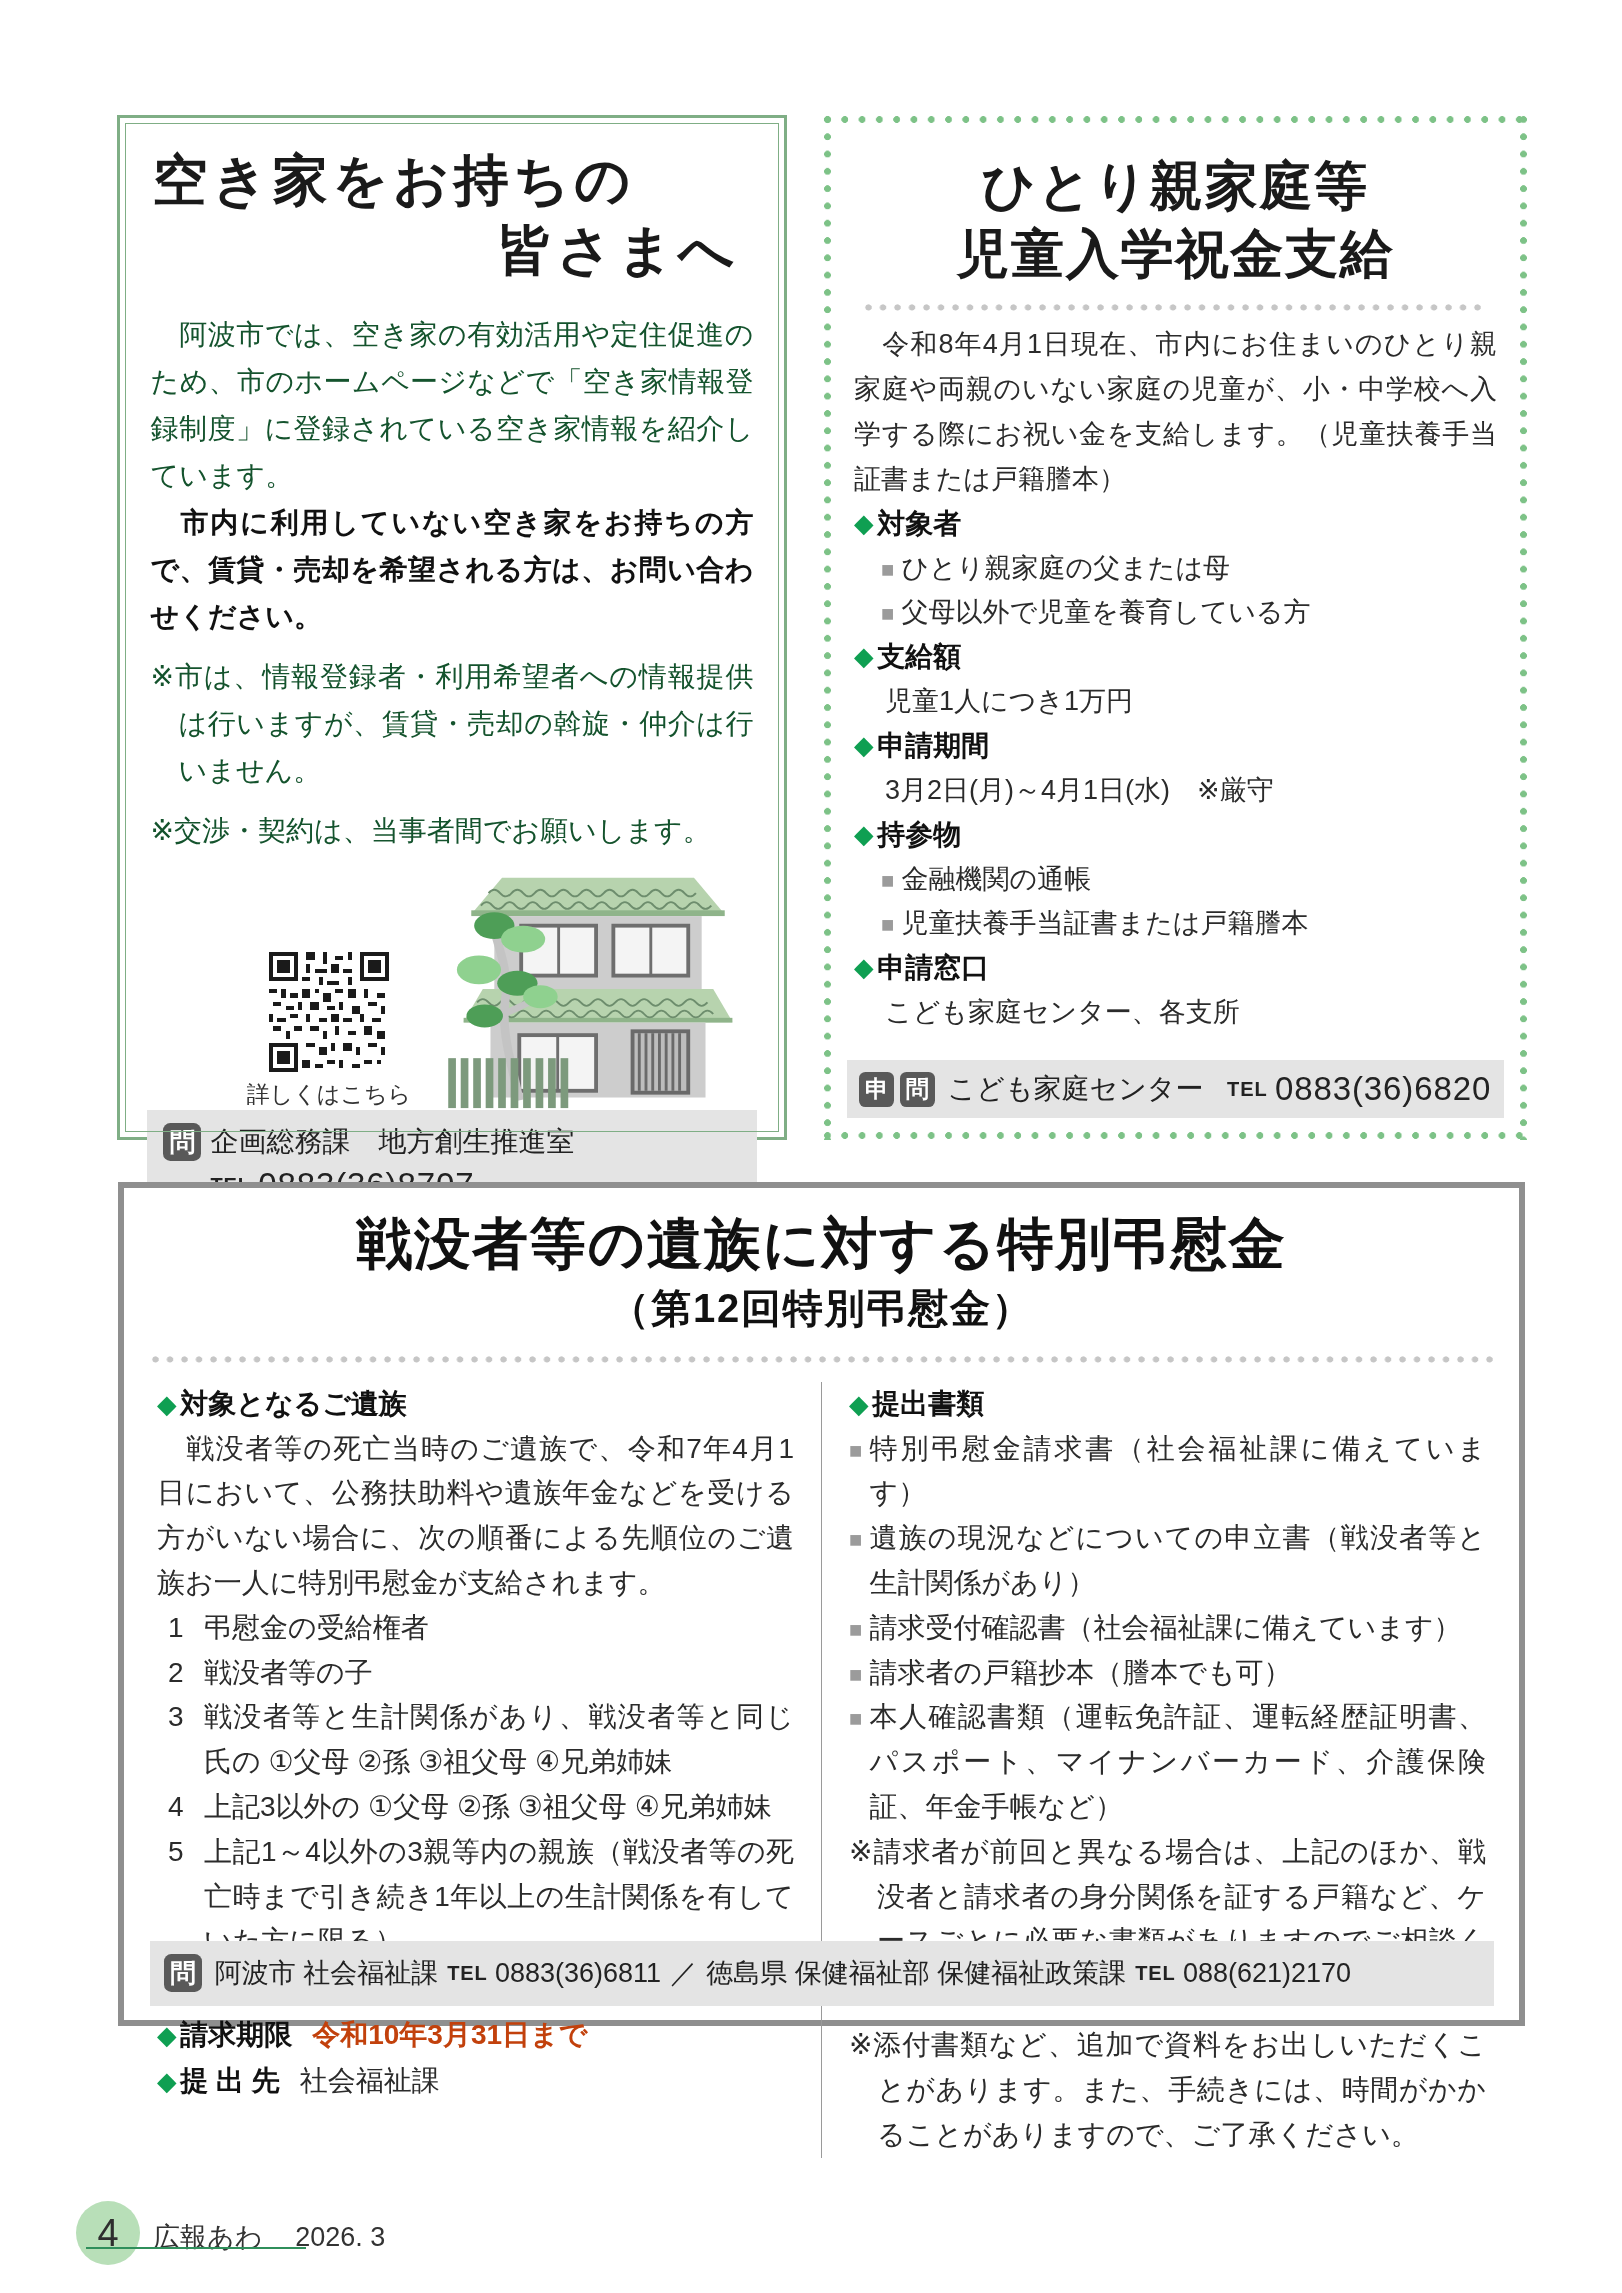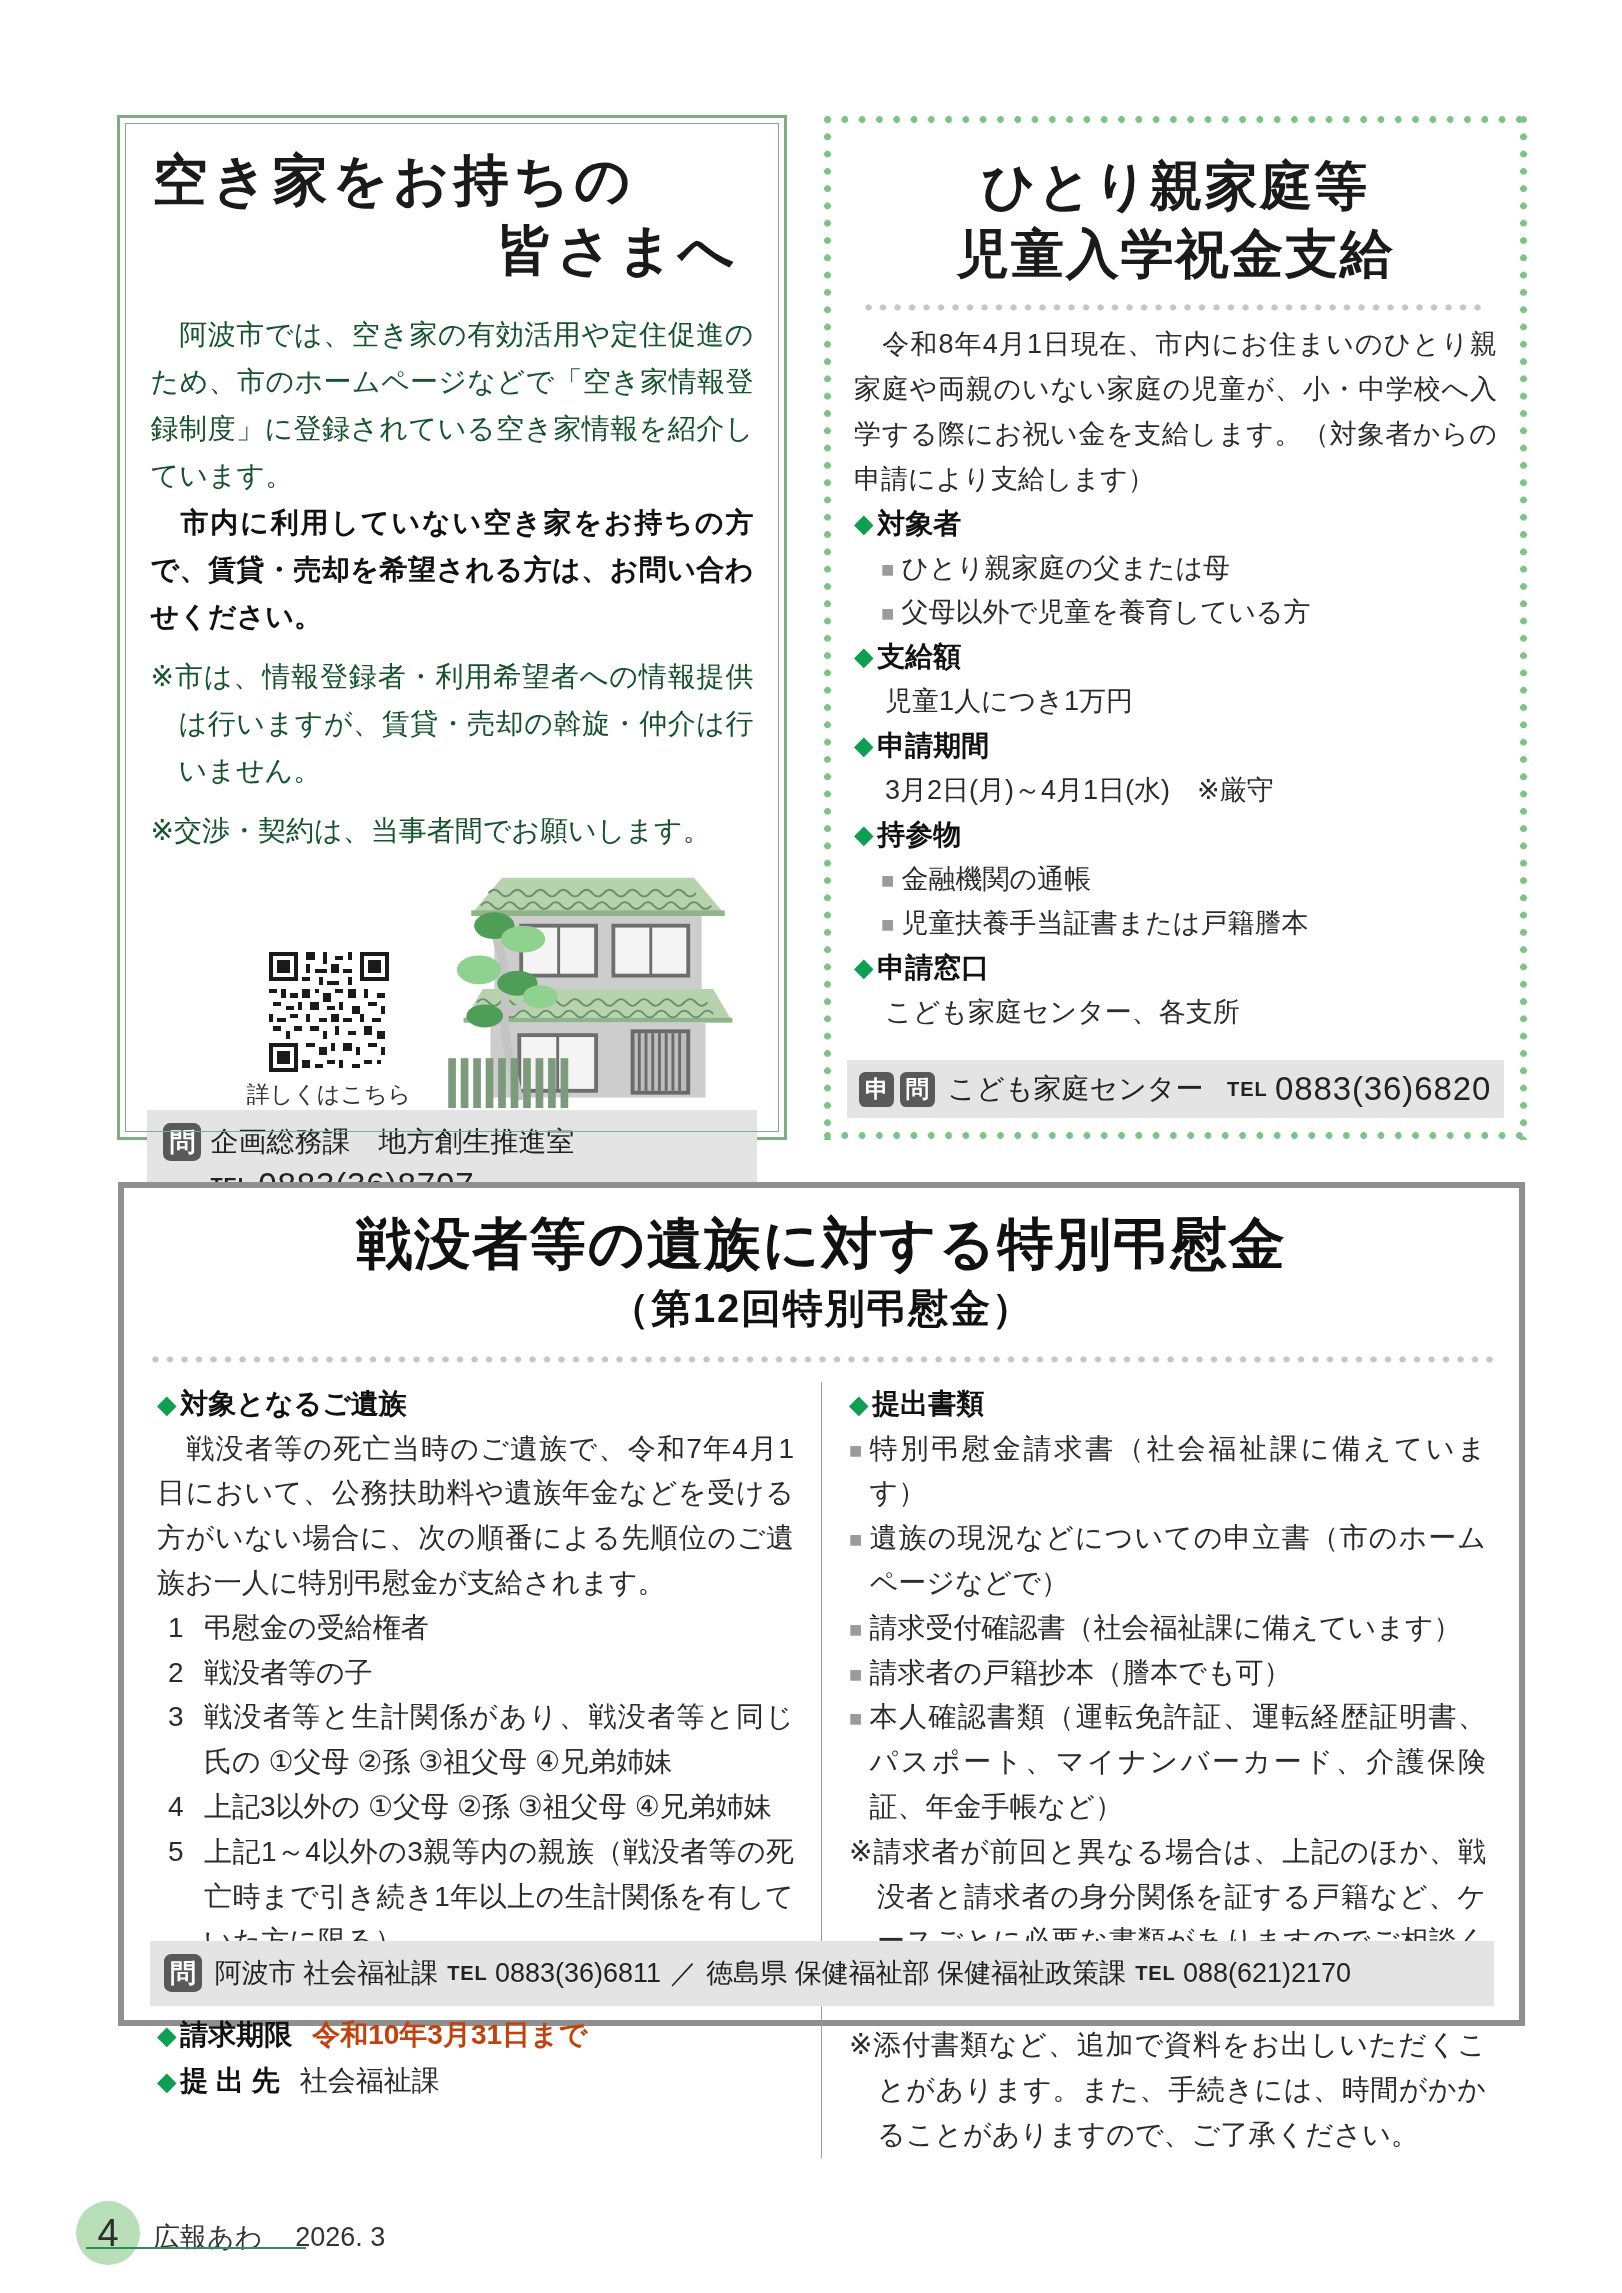--- a/index.html
+++ b/index.html
@@ -288,21 +288,21 @@
     <div class="dg dg-h dg-top"></div>
     <div class="dg dg-h dg-bottom"></div>
     <div class="dg dg-v dg-left"></div>
     <div class="dg dg-v dg-right"></div>
 
     <h1 class="rb-title">
       <span>ひとり親家庭等</span>
       <span>児童入学祝金支給</span>
     </h1>
     <div class="dots"></div>
-    <p class="rb-body">　令和8年4月1日現在、市内にお住まいのひとり親家庭や両親のいない家庭の児童が、小・中学校へ入学する際にお祝い金を支給します。（対象者からの申請により支給します）</p>
+    <p class="rb-body">　令和8年4月1日現在、市内にお住まいのひとり親家庭や両親のいない家庭の児童が、小・中学校へ入学する際にお祝い金を支給します。（児童扶養手当証書または戸籍謄本）</p>
 
     <div class="sec-h">
       <span class="diamond">◆</span>
       <span>対象者</span>
     </div>
     <div class="sec-item">
       <span class="sq">■</span>
       <span>ひとり親家庭の父または母</span>
     </div>
     <div class="sec-item">
@@ -406,21 +406,21 @@
         <div class="bb-h">
           <span class="diamond">◆</span>
           <span>提出書類</span>
         </div>
         <div class="bb-item">
           <span class="sq">■</span>
           <span class="itxt">特別弔慰金請求書（社会福祉課に備えています）</span>
         </div>
         <div class="bb-item">
           <span class="sq">■</span>
-          <span class="itxt">遺族の現況などについての申立書（市のホームページなどで）</span>
+          <span class="itxt">遺族の現況などについての申立書（戦没者等と生計関係があり）</span>
         </div>
         <div class="bb-item">
           <span class="sq">■</span>
           <span class="itxt">請求受付確認書（社会福祉課に備えています）</span>
         </div>
         <div class="bb-item">
           <span class="sq">■</span>
           <span class="itxt">請求者の戸籍抄本（謄本でも可）</span>
         </div>
         <div class="bb-item">

